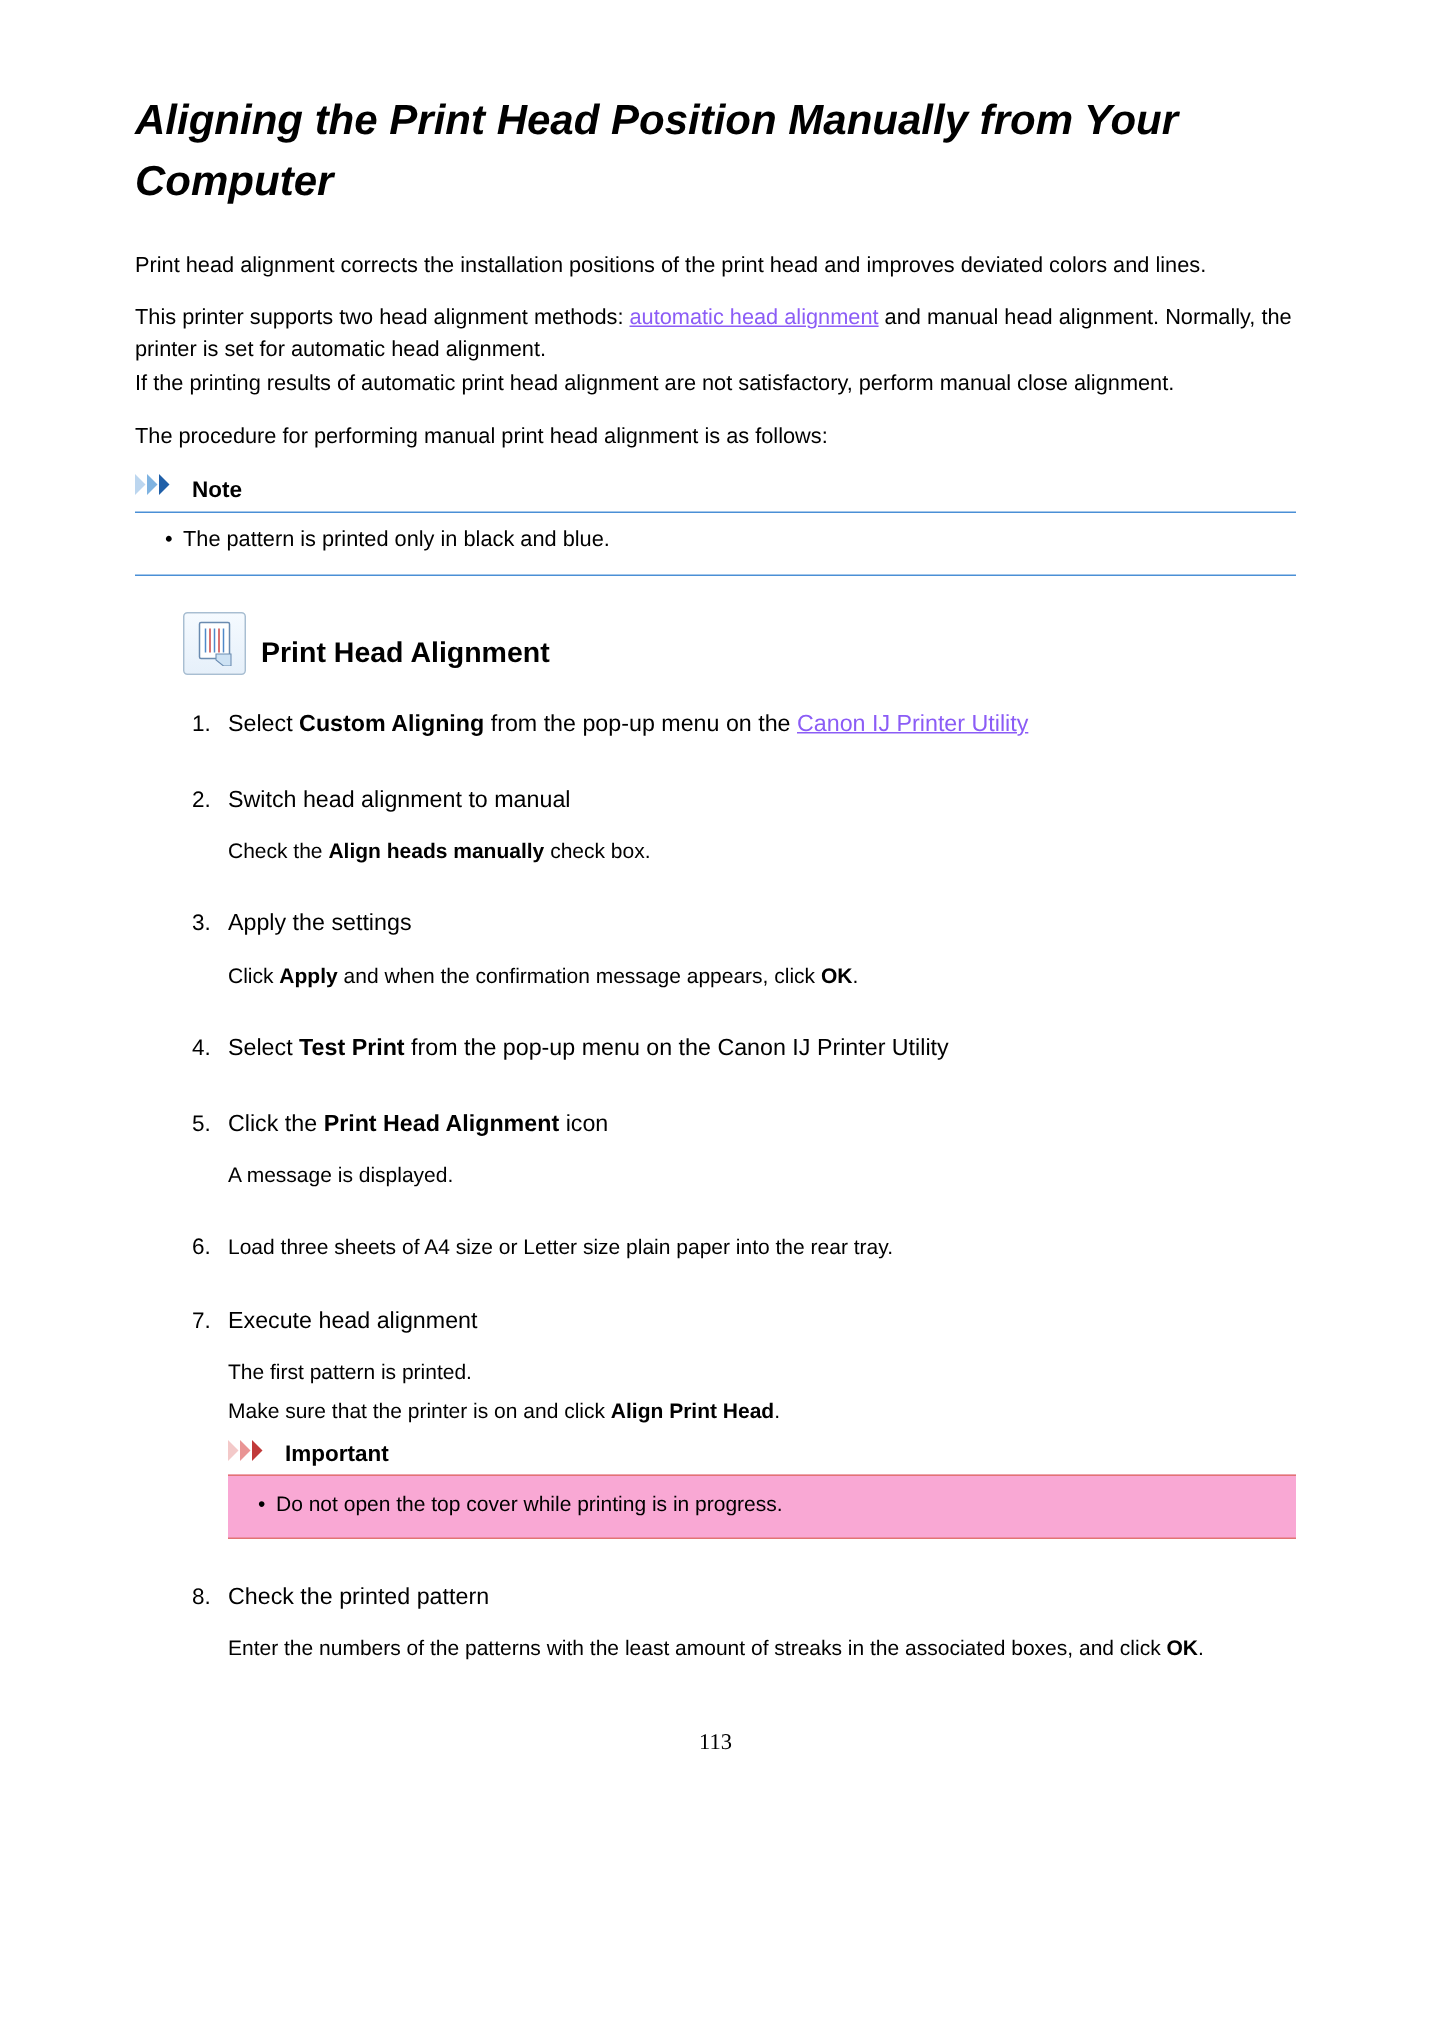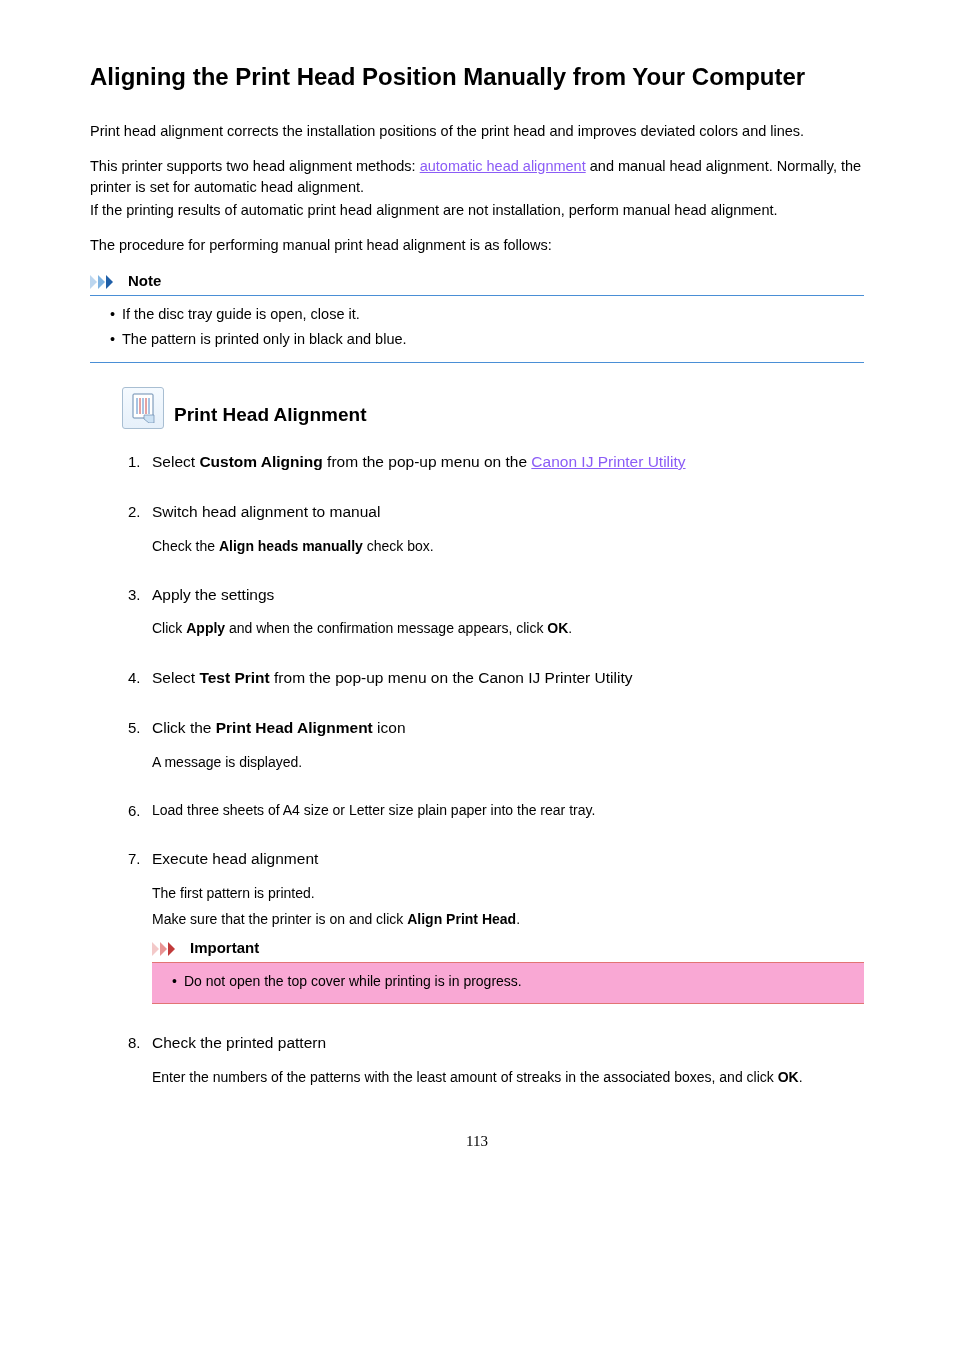--- a/index.html
+++ b/index.html
@@ -7,41 +7,41 @@
     font-family: Arial, Helvetica, sans-serif;
     background: #fff;
     color: #000;
     width: 954px;
     margin: 0 auto;
     padding: 60px 90px 40px 90px;
     font-size: 14.5px;
     line-height: 1.45;
   }
   h1.page-title {
-    font-size: 24px;
+    font-size: 28px;
     font-weight: bold;
     margin-bottom: 26px;
+    font-style: italic;
   }
   p.para {
     margin-bottom: 14px;
   }
   p.para.tight {
     margin-bottom: 2px;
   }
   a.link {
     color: #8b5cf6;
     text-decoration: underline;
   }
   .note-block, .important-block {
     margin-top: 6px;
     margin-bottom: 20px;
   }
   .note-header, .important-header {
     display: flex;
-    align-items: center;
     gap: 4px;
     padding-bottom: 3px;
   }
   .note-label {
     font-weight: bold;
     font-size: 15px;
   }
   .arrows {
     display: inline-block;
     width: 34px;
@@ -137,38 +137,37 @@
 </head>
 <body>
 
 <h1 class="page-title">Aligning the Print Head Position Manually from Your Computer</h1>
 
 <p class="para">Print head alignment corrects the installation positions of the print head and improves deviated colors and lines.</p>
 
 <p class="para tight">
   <span>This printer supports two head alignment methods: </span><a class="link" href="#">automatic head alignment</a><span> and manual head alignment. Normally, the printer is set for automatic head alignment.</span>
 </p>
-<p class="para">If the printing results of automatic print head alignment are not installation, perform manual head alignment.</p>
+<p class="para">If the printing results of automatic print head alignment are not satisfactory, perform manual close alignment.</p>
 
 <p class="para">The procedure for performing manual print head alignment is as follows:</p>
 
 <div class="note-block">
   <div class="note-header">
     <span class="arrows">
       <svg width="34" height="14" viewBox="0 0 34 14">
         <polygon points="0,0 7,7 0,14" fill="#bcd6ef"></polygon>
         <polygon points="8,0 15,7 8,14" fill="#7fb3e1"></polygon>
         <polygon points="16,0 23,7 16,14" fill="#1f5fa8"></polygon>
       </svg>
     </span>
     <span class="note-label">Note</span>
   </div>
   <div class="note-body">
     <ul class="bullets">
-      <li>If the disc tray guide is open, close it.</li>
       <li>The pattern is printed only in black and blue.</li>
     </ul>
   </div>
 </div>
 
 <div class="section">
   <div class="section-head">
     <div class="section-icon">
       <svg width="26" height="30" viewBox="0 0 26 30">
         <rect x="3" y="1" width="20" height="24" rx="1" fill="#fff" stroke="#6a8bb0" stroke-width="1"></rect>

